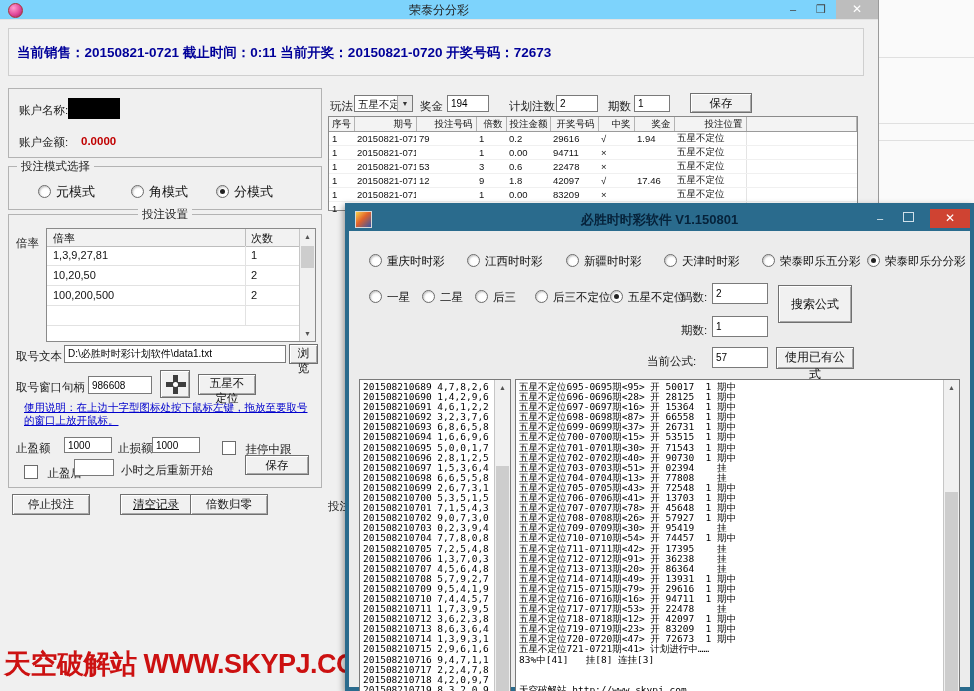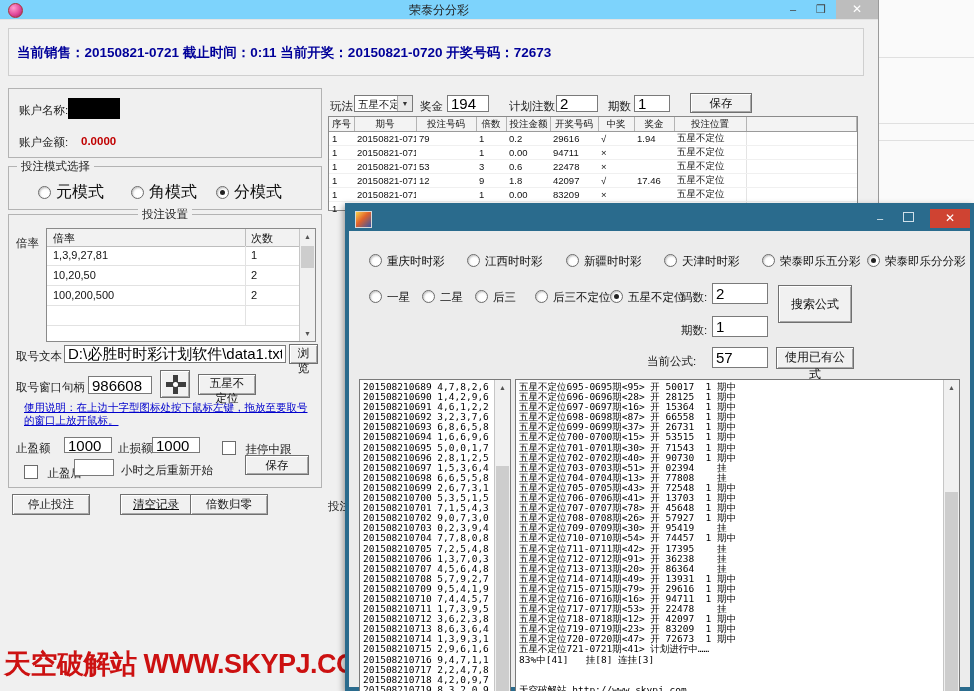--- a/index.html
+++ b/index.html
@@ -23,32 +23,32 @@
   .info-panel{position:absolute;left:8px;top:28px;width:854px;height:46px;background:#f3f3f3;border:1px solid #cfcfcf;}
   .info-text{position:absolute;left:8px;top:15px;font-size:13.5px;font-weight:bold;color:#000099;white-space:nowrap;}
 
   .groupbox{position:absolute;border:1px solid #b3b3b3;background:#f0f0f0;}
   .legend{position:absolute;top:-8px;left:8px;background:#f0f0f0;padding:0 4px;font-size:11.5px;color:#222;}
   .legend.center{left:50%;transform:translateX(-50%);}
 
   .lbl{position:absolute;font-size:11.5px;color:#222;white-space:nowrap;}
   .red{color:#c00000;font-weight:bold;}
   .blackbox{position:absolute;background:#000;}
-  .tinput{position:absolute;background:#fff;border:1px solid #7a7a7a;font-size:15px;padding:0 3px;
+  .tinput{position:absolute;background:#fff;border:1px solid #7a7a7a;font-size:10px;padding:0 3px;
           font-family:"Liberation Sans",sans-serif;box-sizing:border-box;}
   .btn3d{position:absolute;background:#f1f1f1;border:1px solid #707070;
          box-shadow:inset 1px 1px 0 #ffffff,inset -1px -1px 0 #a8a8a8;
          font-size:11.5px;color:#111;text-align:center;cursor:default;box-sizing:border-box;}
 
   
   .ritem{position:absolute;top:0;height:16px;white-space:nowrap;}
   .rdot{display:inline-block;width:11px;height:11px;border-radius:50%;background:#fff;border:1px solid #6b6b6b;
         box-shadow:inset 1px 1px 2px rgba(0,0,0,.25);vertical-align:-2px;position:relative;}
   .rdot.sel::after{content:'';position:absolute;left:3px;top:3px;width:5px;height:5px;border-radius:50%;background:#222;}
-  .rlabel{font-size:16px;margin-left:5px;}
+  .rlabel{font-size:13px;margin-left:5px;}
   .cbox{display:inline-block;width:12px;height:12px;background:#fff;border:1px solid #6b6b6b;vertical-align:-2px;}
 
   
   .rate-table{position:absolute;left:46px;top:228px;width:268px;height:112px;background:#fff;border:1px solid #8a8a8a;}
   .rate-head{position:absolute;left:0;top:0;right:15px;height:17px;background:#f2f2f2;border-bottom:1px solid #bdbdbd;}
   .rate-head .h1,.rate-head .h2{position:absolute;top:2px;font-size:11px;}
   .rate-head .h1{left:6px}.rate-head .h2{left:204px}
   .rate-head .vsep{position:absolute;left:198px;top:0;bottom:0;width:1px;background:#bdbdbd;}
   .rate-body{position:absolute;left:0;top:17px;right:15px;bottom:0;font-size:11px;}
   .rate-row{position:relative;height:19px;border-bottom:1px solid #e2e2e2;}
@@ -74,21 +74,21 @@
   .select{position:absolute;background:#fff;border:1px solid #7a7a7a;font-size:10.5px;box-sizing:border-box;}
   .select .val{position:absolute;left:3px;top:2px;white-space:nowrap;}
   .select .drop{position:absolute;right:0;top:0;bottom:0;width:14px;background:#e8e8e8;border-left:1px solid #aaa;
                 text-align:center;font-size:7px;color:#333;line-height:15px;}
   .select .drop::after{content:'▼';}
 
   
   .bet-table{position:absolute;left:328px;top:116px;width:528px;height:93px;background:#fff;border:1px solid #8a8a8a;}
   .bet-table table{border-collapse:collapse;table-layout:fixed;width:100%;font-size:9.5px;}
   .bet-table th{height:14px;background:#f3f3f3;border-right:1px solid #b4b4b4;border-bottom:1px solid #9a9a9a;
-                font-weight:normal;text-align:center;padding:0 3px;white-space:nowrap;overflow:hidden;}
+                font-weight:normal;text-align:right;padding:0 3px;white-space:nowrap;overflow:hidden;}
   .bet-table td{height:12px;padding:0 3px;border-bottom:1px solid #f0f0f0;white-space:nowrap;overflow:hidden;}
   .bet-table td.sep{border-right:1px solid #e4e4e4;}
 
   
   .w2{position:absolute;left:345px;top:203px;width:629px;height:488px;background:#ececec;
       border:4px solid #2a6b8d;box-sizing:border-box;box-shadow:-2px 2px 6px rgba(0,0,0,.35);}
   .w2-titlebar{position:absolute;left:0;top:0;right:0;height:24px;background:#2a6b8d;}
   .w2-title{position:absolute;left:0;right:0;top:4px;text-align:center;font-size:13px;color:#06223a;font-weight:bold;}
   .w2-icon{position:absolute;left:6px;top:4px;width:15px;height:15px;border:1px solid #d8d8d8;
            background:linear-gradient(135deg,#f7d24a 0%,#e2622b 45%,#3355aa 100%);}
@@ -352,20 +352,21 @@
           </tbody>
       </table>
     </div>
 
     <div class="brand">天空破解站 WWW.SKYPJ.COM</div>
   </section>
 
   <section class="w2">
     <div class="w2-titlebar">
       <span class="w2-icon"></span>
+      <span class="w2-title">必胜时时彩软件   V1.150801</span>
       <span class="w2-btn min">–</span>
       <span class="w2-btn max"><i></i></span>
       <span class="w2-btn close">✕</span>
     </div>
 
     <div id="w2-types" class="w2-row" style="top:80px;">
         <span class="ritem"><span class="rdot"></span><span class="rlabel">一星</span></span>
         <span class="ritem"><span class="rdot"></span><span class="rlabel">二星</span></span>
         <span class="ritem"><span class="rdot"></span><span class="rlabel">后三</span></span>
         <span class="ritem"><span class="rdot"></span><span class="rlabel">后三不定位</span></span>

